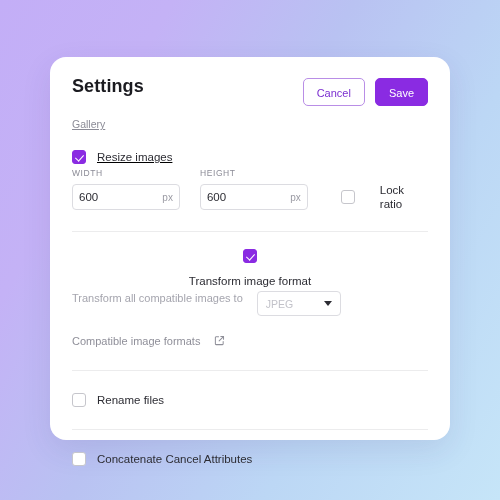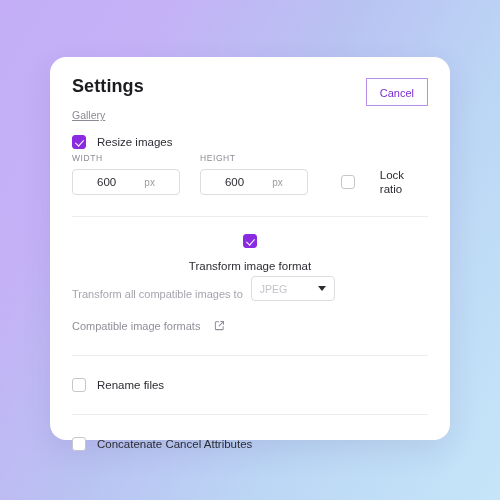--- a/index.html
+++ b/index.html
@@ -50,29 +50,29 @@
   .title {
     font-size: 18px;
     font-weight: bold;
     color: #1b1b20;
     letter-spacing: 0.1px;
     line-height: 20px;
   }
   .subtitle {
     font-size: 10.5px;
     color: #8b8b96;
-    margin-top: 13px;
+    margin-top: 22px;
     line-height: 12px;
     text-decoration: underline;
   }
 
   .btn-row { display: flex; align-items: center; gap: 10px; margin-top: 2px; }
   .btn {
     font-size: 11px;
-    border-radius: 0;
+    border-radius: 5px;
     padding: 0 13px;
     height: 28px;
     line-height: 28px;
     box-sizing: border-box;
     cursor: pointer;
     white-space: nowrap;
     text-align: center;
   }
   .btn-cancel {
     color: #7b2fd0;
@@ -100,21 +100,21 @@
     background: #ececed;
     width: 100%;
   }
 
   .check-row {
     display: flex;
     align-items: center;
     gap: 11px;
     height: 22px;
   }
-  .row-gap-a { margin-top: 9px; }
+  .row-gap-a { margin-top: 24px; text-decoration: underline; }
   .row-gap-b { margin-top: 17px; flex-direction: column; }
   .row-gap-c { margin-top: 18px; }
 
   .cb {
     width: 14px;
     height: 14px;
     border-radius: 3px;
     box-sizing: border-box;
     flex: 0 0 auto;
     position: relative;
@@ -153,21 +153,21 @@
     margin-bottom: 6px;
     display: block;
   }
   .input-box {
     height: 26px;
     border: 1px solid #dcdce1;
     border-radius: 4px;
     box-sizing: border-box;
     display: flex;
     align-items: center;
-    padding: 0 24px;
+    padding: 0 6px;
     background: #ffffff;
   }
   .input-val {
     font-size: 11.5px;
     color: #2c2c33;
     flex: 1 1 auto;
     outline: none;
   }
   .input-suffix {
     font-size: 10px;
@@ -177,23 +177,23 @@
     display: flex;
     align-items: center;
     gap: 25px;
     height: 26px;
     margin-left: 13px;
   }
 
   
   .select-row {
     display: flex;
-    align-items: flex-end;
+    align-items: flex-start;
     margin-top: 20px;
-    gap: 8px;
+    gap: 14px;
   }
   .select-caption {
     font-size: 11px;
     color: #a5a5ae;
     line-height: 14px;
   }
   .select {
     width: 84px;
     height: 25px;
     border: 1px solid #dcdce1;
@@ -237,20 +237,21 @@
 <div class="stage">
   <div class="card">
 
     <div class="header">
       <div class="title-wrap">
         <div class="title">Settings</div>
         <div class="subtitle">Gallery</div>
       </div>
       <div class="btn-row">
         <div class="btn btn-cancel">Cancel</div>
+        <div class="btn btn-save">Save</div>
       </div>
     </div>
 
     <div class="body">
 
       <div class="check-row row-gap-a">
         <span class="cb on"></span>
         <span class="cb-label">Resize images</span>
       </div>
 

